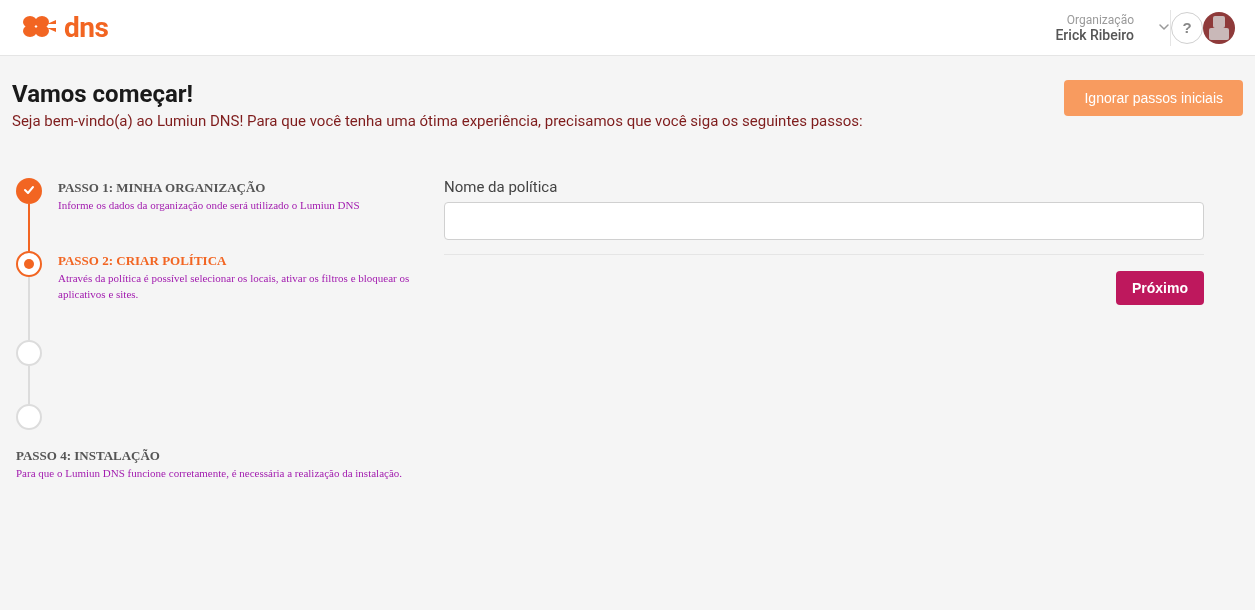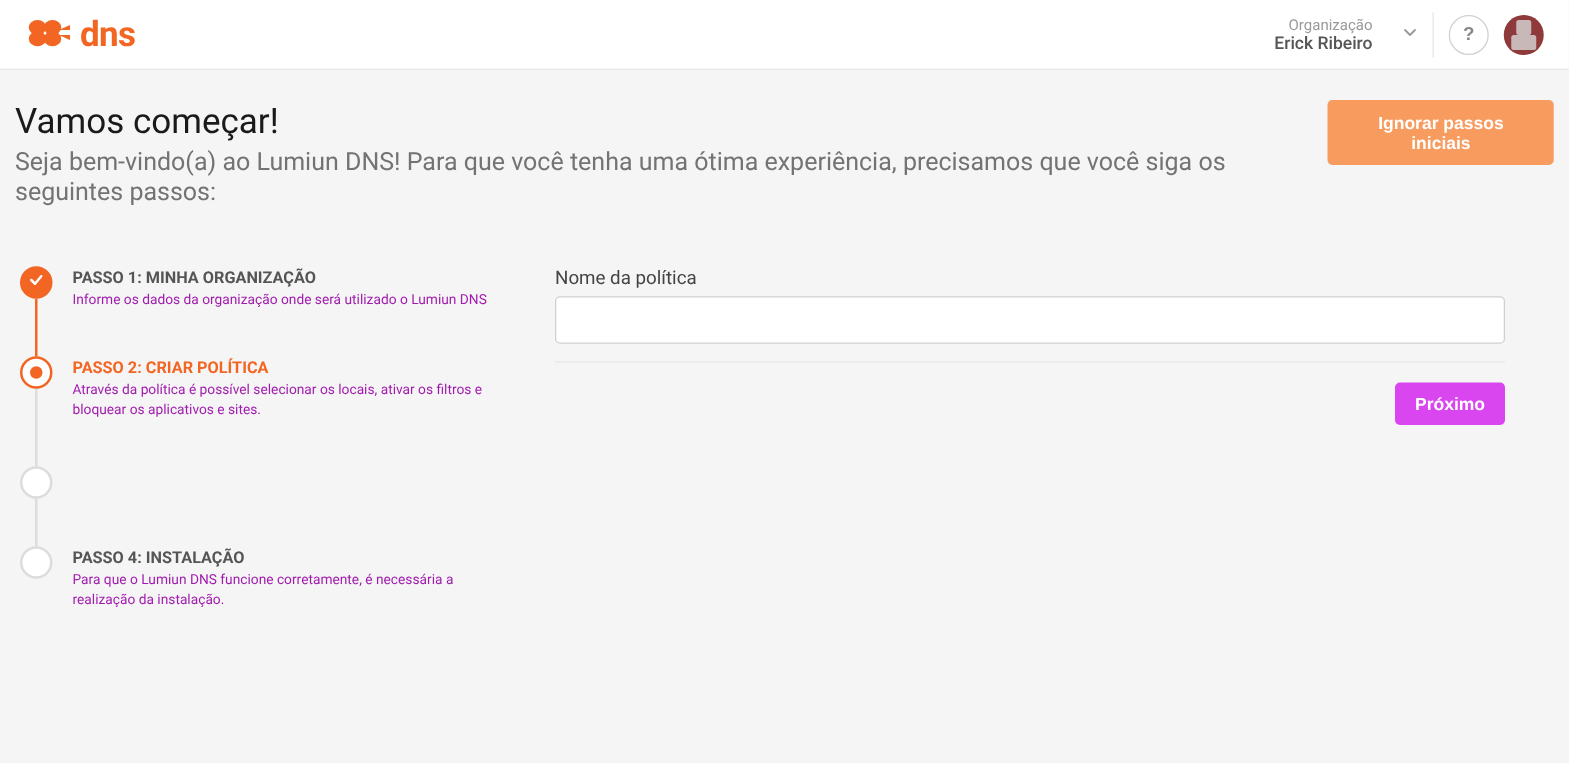--- a/index.html
+++ b/index.html
@@ -28,21 +28,21 @@
     }
     .logo-text {
       color: #f26522;
       font-weight: 700;
       font-size: 28px;
       letter-spacing: -0.5px;
     }
     .header-right {
       display: flex;
       align-items: center;
-      gap: 12px;
+      gap: 0;
     }
     .org-switch {
       display: flex;
       flex-direction: column;
       align-items: flex-end;
       cursor: pointer;
       padding-right: 16px;
     }
     .org-switch-wrap {
       display: flex;
@@ -109,55 +109,55 @@
     .page {
       padding: 24px 12px 40px 12px;
     }
     .page-head {
       display: flex;
       align-items: flex-start;
       justify-content: space-between;
       margin-bottom: 48px;
     }
     .page-title {
-      font-size: 28px;
-      font-weight: 400;
+      font-size: 24px;
+      font-weight: 700;
       color: #1a1a1a;
       margin-bottom: 4px;
     }
     .page-subtitle {
-      color: #737373;
-      font-size: 20px;
+      color: #7f1d1d;
+      font-size: 15px;
     }
     .btn-skip {
       background: #f89b5f;
       color: #fff;
       border: none;
       border-radius: 4px;
       padding: 10px 20px;
       font-size: 14px;
-      font-weight: 700;
+      font-weight: 400;
       cursor: pointer;
     }
     .content {
       display: flex;
       gap: 32px;
     }
     .steps {
       width: 400px;
       position: relative;
       padding-left: 4px;
     }
     .step {
       display: flex;
       gap: 16px;
       position: relative;
       padding-bottom: 38px;
     }
-    .step:last-child { padding-bottom: 0; }
+    .step:last-child { padding-bottom: 0; flex-direction: column; }
     .step-marker {
       width: 26px;
       height: 26px;
       border-radius: 50%;
       flex-shrink: 0;
       display: flex;
       align-items: center;
       justify-content: center;
       position: relative;
       z-index: 2;
@@ -189,21 +189,21 @@
       background: #f26522;
       border-radius: 50%;
     }
     .step.pending .step-marker {
       border: 2px solid #dcdcdc;
       background: #fff;
     }
     .check-icon {
       color: #fff;
     }
-    .step-body { flex: 1; padding-top: 2px; }
+    .step-body { flex: 1; padding-top: 2px; font-family: Liberation Serif, serif; }
     .step-title {
       font-size: 13px;
       font-weight: 700;
       text-transform: uppercase;
       color: #555;
       margin-bottom: 2px;
     }
     .step.active .step-title { color: #f26522; }
     .step-desc {
       color: #a21caf;
@@ -244,21 +244,21 @@
     .hr {
       border: none;
       border-top: 1px solid #e5e5e5;
       margin: 8px 0 16px 0;
     }
     .form-footer {
       display: flex;
       justify-content: flex-end;
     }
     .btn-next {
-      background: #d946ef;
+      background: #be185d;
       color: #fff;
       border: none;
       border-radius: 4px;
       padding: 9px 16px;
       font-size: 14px;
       font-weight: 600;
       cursor: pointer;
     }
   </style>
 </head>

